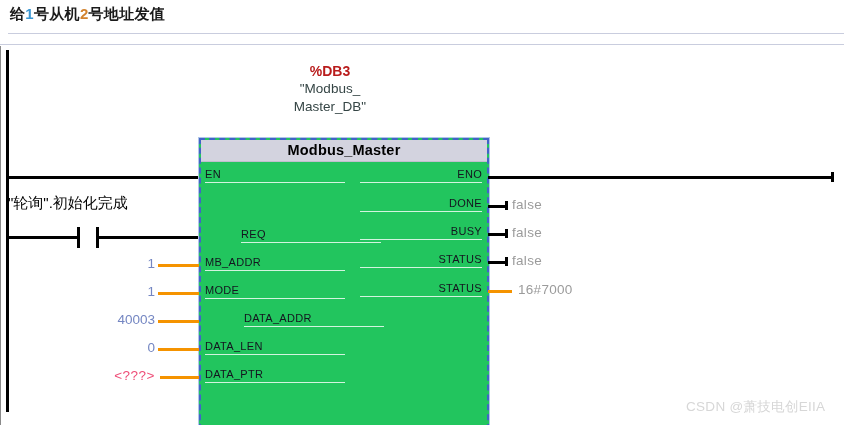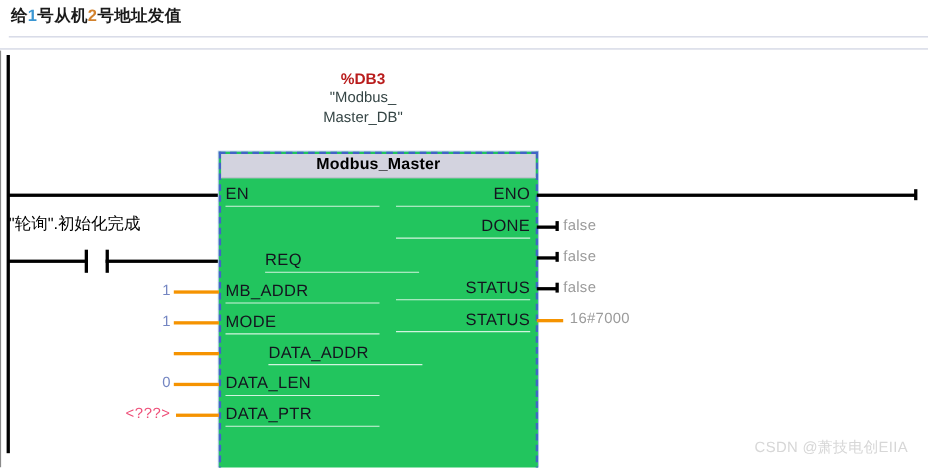--- a/index.html
+++ b/index.html
@@ -28,21 +28,21 @@
   .contact-label{position:absolute;left:8px;top:194px;font-size:15px;color:#000;white-space:nowrap;}
 
   
   .db-label{position:absolute;left:230px;top:62px;width:200px;text-align:center;line-height:18px;font-size:13.5px;}
   .db-number{color:#b91c1c;font-weight:bold;font-size:14px;}
   .db-name{color:#354545;}
 
   
   .fb{position:absolute;left:199px;top:138px;width:290px;height:292px;background:#22c55e;border:2px dashed #4263C7;box-sizing:border-box;box-shadow:0 0 0 1px #AEC6E8;}
   .fb-header{position:absolute;left:0;top:0;right:0;height:21px;background:#D3D3DF;border-bottom:1px solid #BFBFCE;text-align:center;font-weight:bold;font-size:14.5px;color:#000;line-height:21px;letter-spacing:.2px;}
-  .pin{position:absolute;font-size:15px;color:#14141f;letter-spacing:.3px;white-space:nowrap;border-bottom:1px solid rgba(255,255,255,.8);padding-bottom:2px;}
+  .pin{position:absolute;font-size:11px;color:#14141f;letter-spacing:.3px;white-space:nowrap;border-bottom:1px solid rgba(255,255,255,.8);padding-bottom:2px;}
   .pin-left{left:205px;width:140px;text-align:left;}
   .pin-right{left:360px;width:122px;text-align:right;}
 
   
   .val{position:absolute;left:55px;width:100px;text-align:right;font-size:13.5px;color:#7486C2;white-space:nowrap;}
   .val-err{color:#EE4D77;letter-spacing:.5px;}
   .val-gray{position:absolute;font-size:13.5px;color:#9B9B9B;white-space:nowrap;letter-spacing:.3px;}
 
   .watermark{position:absolute;left:686px;top:398px;font-size:13.5px;color:#D7D7D7;letter-spacing:.3px;white-space:nowrap;}
 </style>
@@ -82,29 +82,31 @@
   <div class="pin pin-left" style="top:168px;">EN</div>
   <div class="pin pin-left" style="top:228px;margin-left:36px;">REQ</div>
   <div class="pin pin-left" style="top:284px;">MODE</div>
   <div class="pin pin-left" style="top:256px;">MB_ADDR</div>
   <div class="pin pin-left" style="top:312px;margin-left:39px;">DATA_ADDR</div>
   <div class="pin pin-left" style="top:340px;">DATA_LEN</div>
   <div class="pin pin-left" style="top:368px;">DATA_PTR</div>
 
   <div class="pin pin-right" style="top:168px;">ENO</div>
   <div class="pin pin-right" style="top:197px;">DONE</div>
+  <div class="pin pin-right" style="top:225px;">BUSY</div>
   <div class="pin pin-right" style="top:253px;">STATUS</div>
   <div class="pin pin-right" style="top:282px;">STATUS</div>
 
   <div class="val" style="top:256px;">1</div>
   <div class="wire-o" style="left:158px;top:264px;width:41px;"></div>
 
   <div class="val" style="top:284px;">1</div>
   <div class="wire-o" style="left:158px;top:292px;width:41px;"></div>
 
+  <div class="val" style="top:312px;">40003</div>
   <div class="wire-o" style="left:158px;top:320px;width:41px;"></div>
 
   <div class="val" style="top:340px;">0</div>
   <div class="wire-o" style="left:158px;top:348px;width:41px;"></div>
 
   <div class="val val-err" style="top:368px;">&lt;???&gt;</div>
   <div class="wire-o" style="left:160px;top:376px;width:39px;"></div>
 
   <div class="wire-h" style="left:488px;top:176px;width:345px;"></div>
   <div class="tick" style="left:831px;top:172px;height:10px;"></div>

